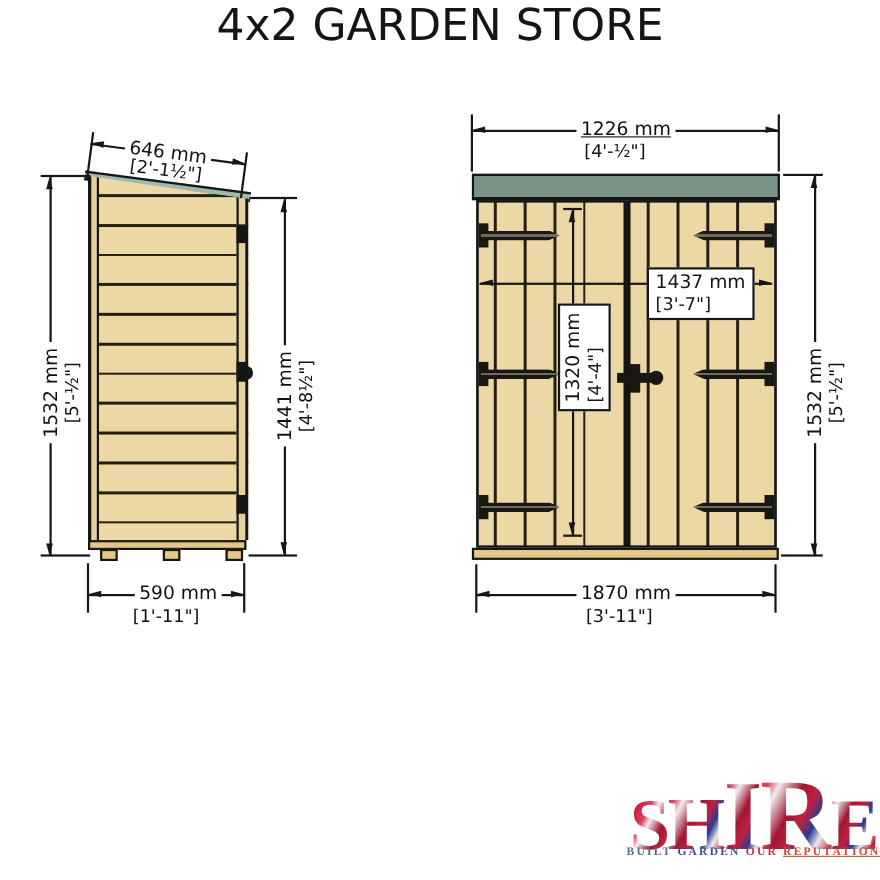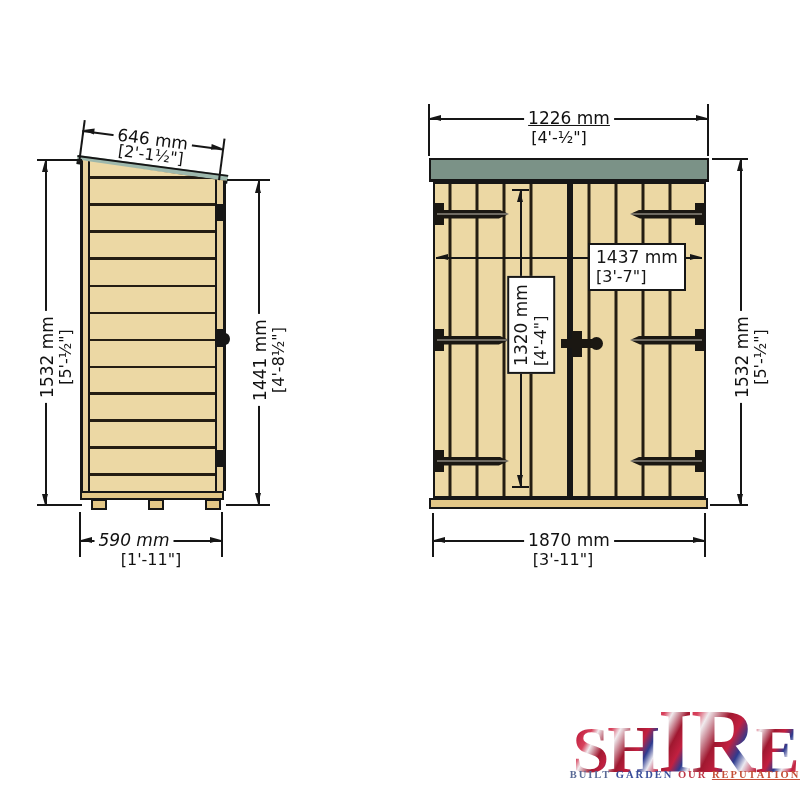--- a/index.html
+++ b/index.html
@@ -107,21 +107,21 @@
         <div class="imp">[4'-8½"]</div>
       </div>
     </div>
 
     <div>
       <div class="ln" style="left:79px;top:512px;width:1.5px;height:45px;"></div>
       <div class="ln" style="left:221px;top:512px;width:1.5px;height:45px;"></div>
       <div class="ln" style="left:80px;top:540px;width:142px;height:1.5px;"></div>
       <div class="ar ar-l" style="left:81px;top:537px;"></div>
       <div class="ar ar-r" style="left:210px;top:537px;"></div>
-      <div class="dt bgw cmid" style="left:134px;top:540px;font-style:italic;">590 mm</div>
+      <div class="dt bgw cmid" style="left:162px;top:540px;">590 mm</div>
       <div class="dt imp cx" style="left:151px;top:551px;">[1'-11"]</div>
     </div>
   </div>
 
   <div>
 
     <div class="a" style="left:429px;top:158px;width:280px;height:24px;background:#7b9287;box-sizing:border-box;
                 border:2.5px solid #161616;border-bottom:3.5px solid #161616;"></div>
 
     <div class="a" style="left:433px;top:182px;width:273px;height:316px;background:#161616;">
@@ -204,20 +204,21 @@
       <div class="ln" style="left:432px;top:513px;width:1.5px;height:44px;"></div>
       <div class="ln" style="left:704px;top:513px;width:1.5px;height:44px;"></div>
       <div class="ln" style="left:433px;top:540px;width:272px;height:1.5px;"></div>
       <div class="ar ar-l" style="left:434px;top:537px;"></div>
       <div class="ar ar-r" style="left:693px;top:537px;"></div>
       <div class="dt bgw cmid" style="left:569px;top:540px;">1870 mm</div>
       <div class="dt imp cx" style="left:563px;top:551px;">[3'-11"]</div>
     </div>
   </div>
 
+  <div class="title">4x2 GARDEN STORE</div>
 
   <div class="logo">
     <div class="logo-letters">
       <span class="gl">S</span>
       <span class="gl">H</span>
       <span class="gl">I</span>
       <span class="gl">R</span>
       <span class="gl">E</span>
     </div>
     <div class="logo-tagline"><span style="color: rgb(90, 106, 150); margin-top: 40px;">BUILT</span> <span style="color: rgb(58, 78, 154);">GARDEN</span> <span style="color: rgb(191, 56, 72);">OUR</span> <span style="color: rgb(196, 79, 56); text-decoration: underline;">REPUTATION</span></div>

